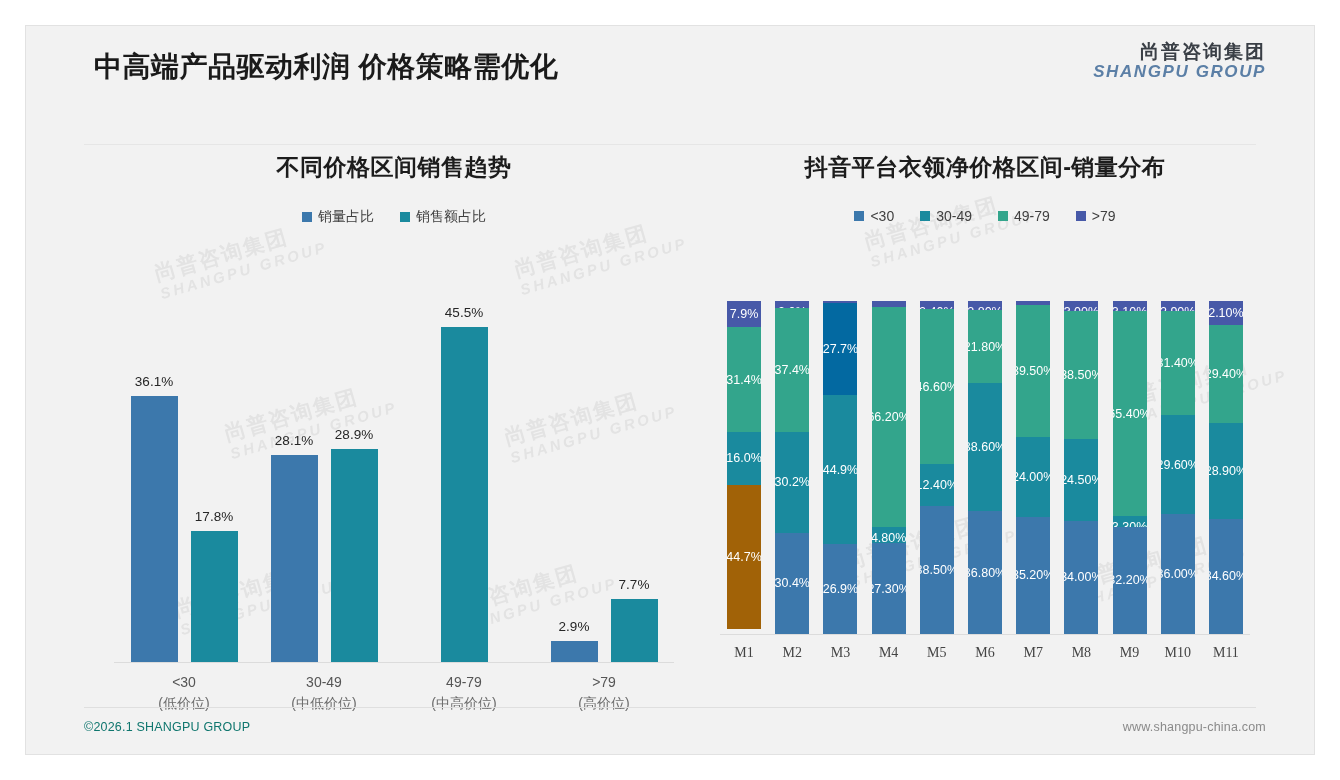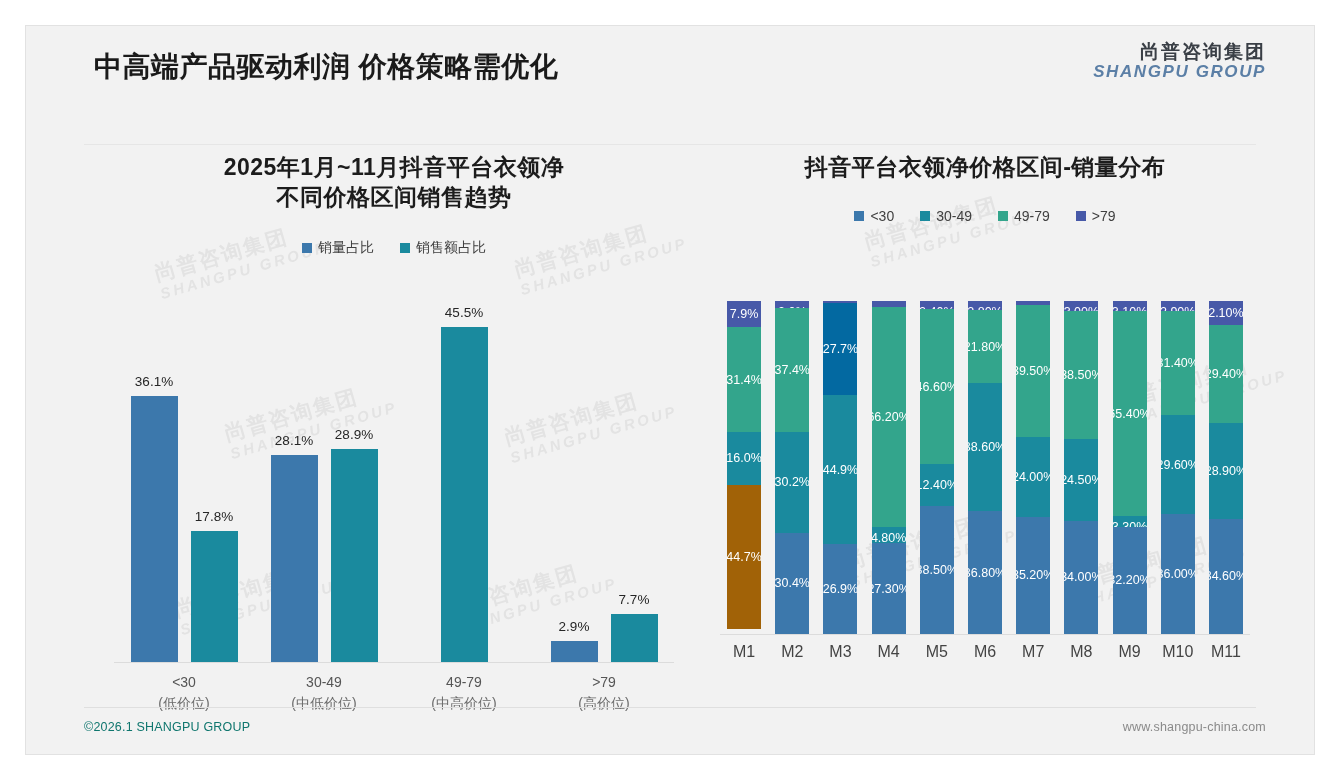--- a/index.html
+++ b/index.html
@@ -109,21 +109,21 @@
     position: relative; width: 100%; overflow: hidden;
   }
   .seg span {
     position: absolute; left: 50%; top: 50%;
     transform: translate(-50%, -50%);
     font-size: 12.5px; color: #ffffff; white-space: nowrap;
   }
   .seg.tiny span { top: 4px; transform: translate(-50%, 0); }
   .smonth {
     position: absolute; bottom: 2px; width: 34px;
-    text-align: center; font-size: 16px; color: #444;
+    text-align: center; font-size: 14px; color: #444; font-family: Liberation Serif, serif;
   }
   
   #footer-rule {
     position: absolute; left: 58px; bottom: 46px; width: 1172px; height: 1px;
     background: #dfdfdf;
   }
   #footer-left {
     position: absolute; left: 58px; bottom: 20px;
     font-size: 12.5px; color: #0f766e; letter-spacing: .2px;
   }
@@ -182,21 +182,20 @@
     <div class="a">尚普咨询集团</div>
       <div class="b">SHANGPU GROUP</div>
   </div>
   <div class="wm" style="left:1048px; top:520px;">
     <div class="a">尚普咨询集团</div>
       <div class="b">SHANGPU GROUP</div>
   </div>
 
   <div class="panel" id="panel-left">
     <div class="panel-title">
-      <div>2025年1月~11月抖音平台衣领净</div>
       <div>不同价格区间销售趋势</div>
     </div>
     <div class="legend" id="legend-left">
         <div class="legend-item">
           <span class="swatch" style="background: rgb(60, 120, 172);"></span>
           <span class="legend-label">销量占比</span>
         </div>
         <div class="legend-item">
           <span class="swatch" style="background: rgb(26, 138, 158);"></span>
           <span class="legend-label">销售额占比</span>
@@ -231,21 +230,21 @@
             <div class="fill" style="background: rgb(26, 138, 158);"></div>
             <div class="vlabel">45.5%</div>
           </div>
           <div class="gcat"><span>49-79</span><span class="sub">(中高价位)</span></div>
         </div>
         <div class="group" style="left: 420px; width: 140px;">
           <div class="gbar" style="height: 21.344px;">
             <div class="fill" style="background: rgb(60, 120, 172);"></div>
             <div class="vlabel">2.9%</div>
           </div>
-          <div class="gbar" style="height: 48px; margin-top: 8px;">
+          <div class="gbar" style="height: 63px; margin-top: 8px;">
             <div class="fill" style="background: rgb(26, 138, 158);"></div>
             <div class="vlabel">7.7%</div>
           </div>
           <div class="gcat"><span>&gt;79</span><span class="sub">(高价位)</span></div>
         </div>
       </div>
   </div>
 
   <div class="panel" id="panel-right">
     <div class="panel-title">抖音平台衣领净价格区间-销量分布</div>

